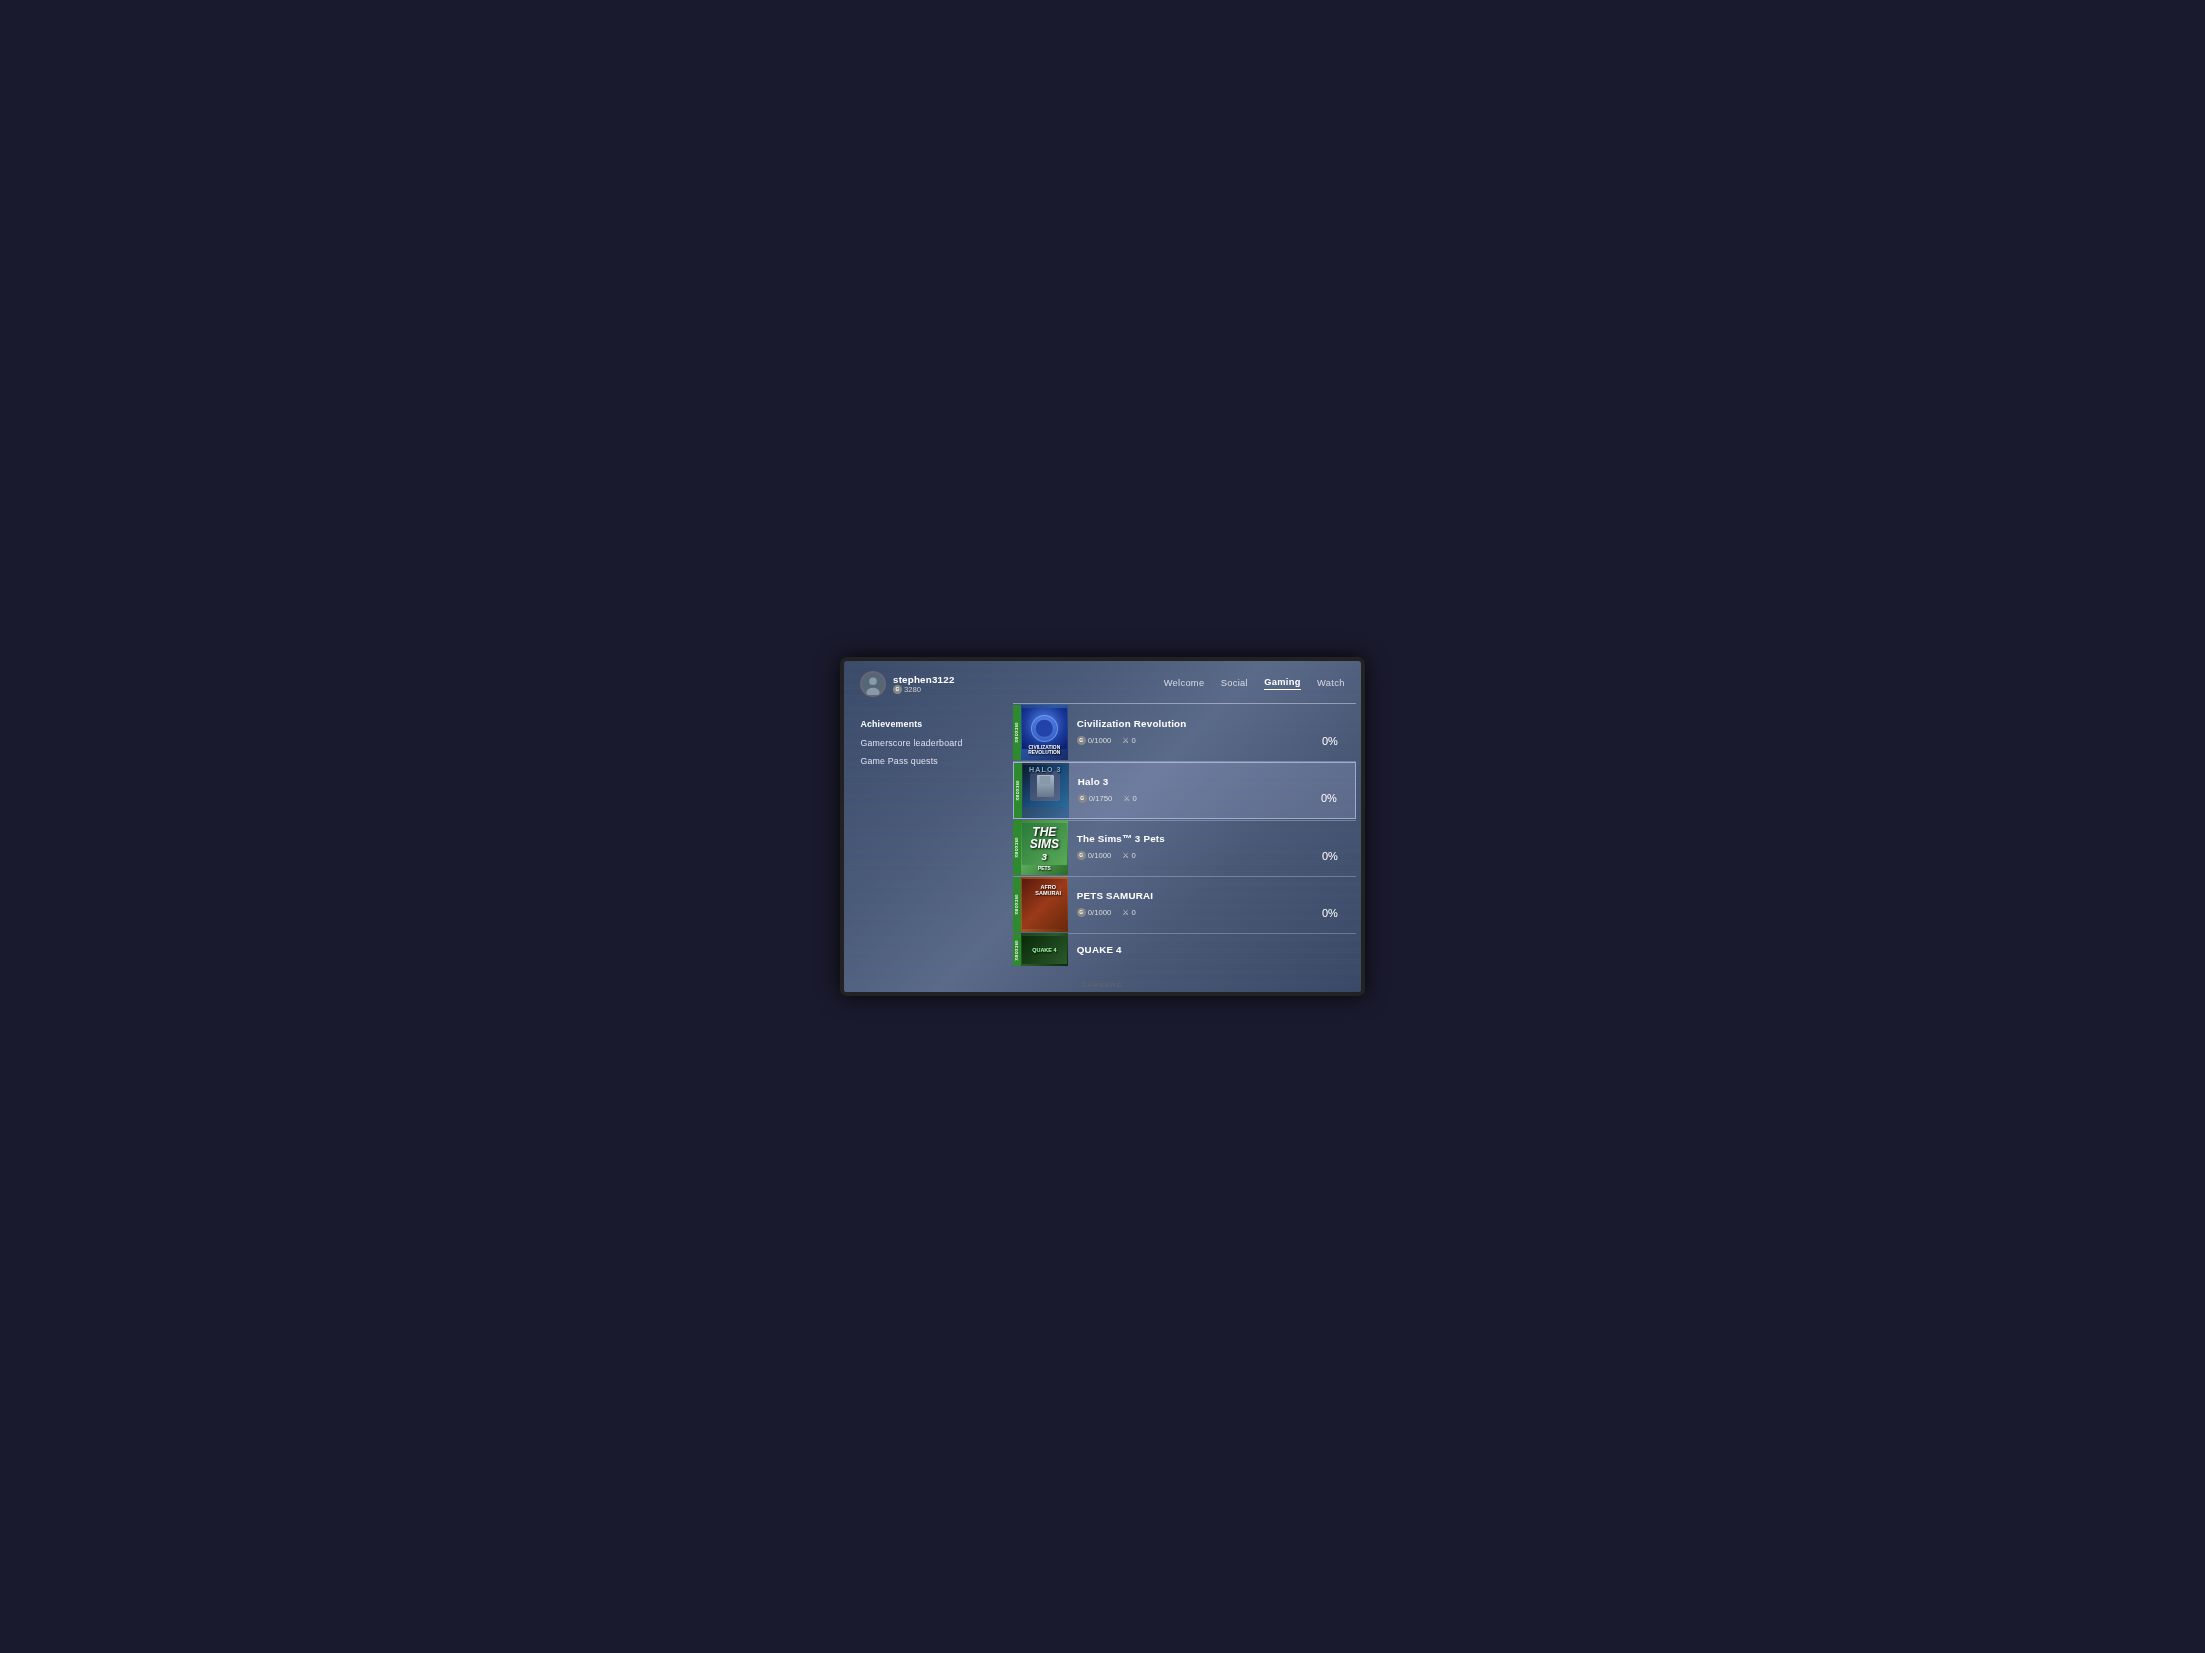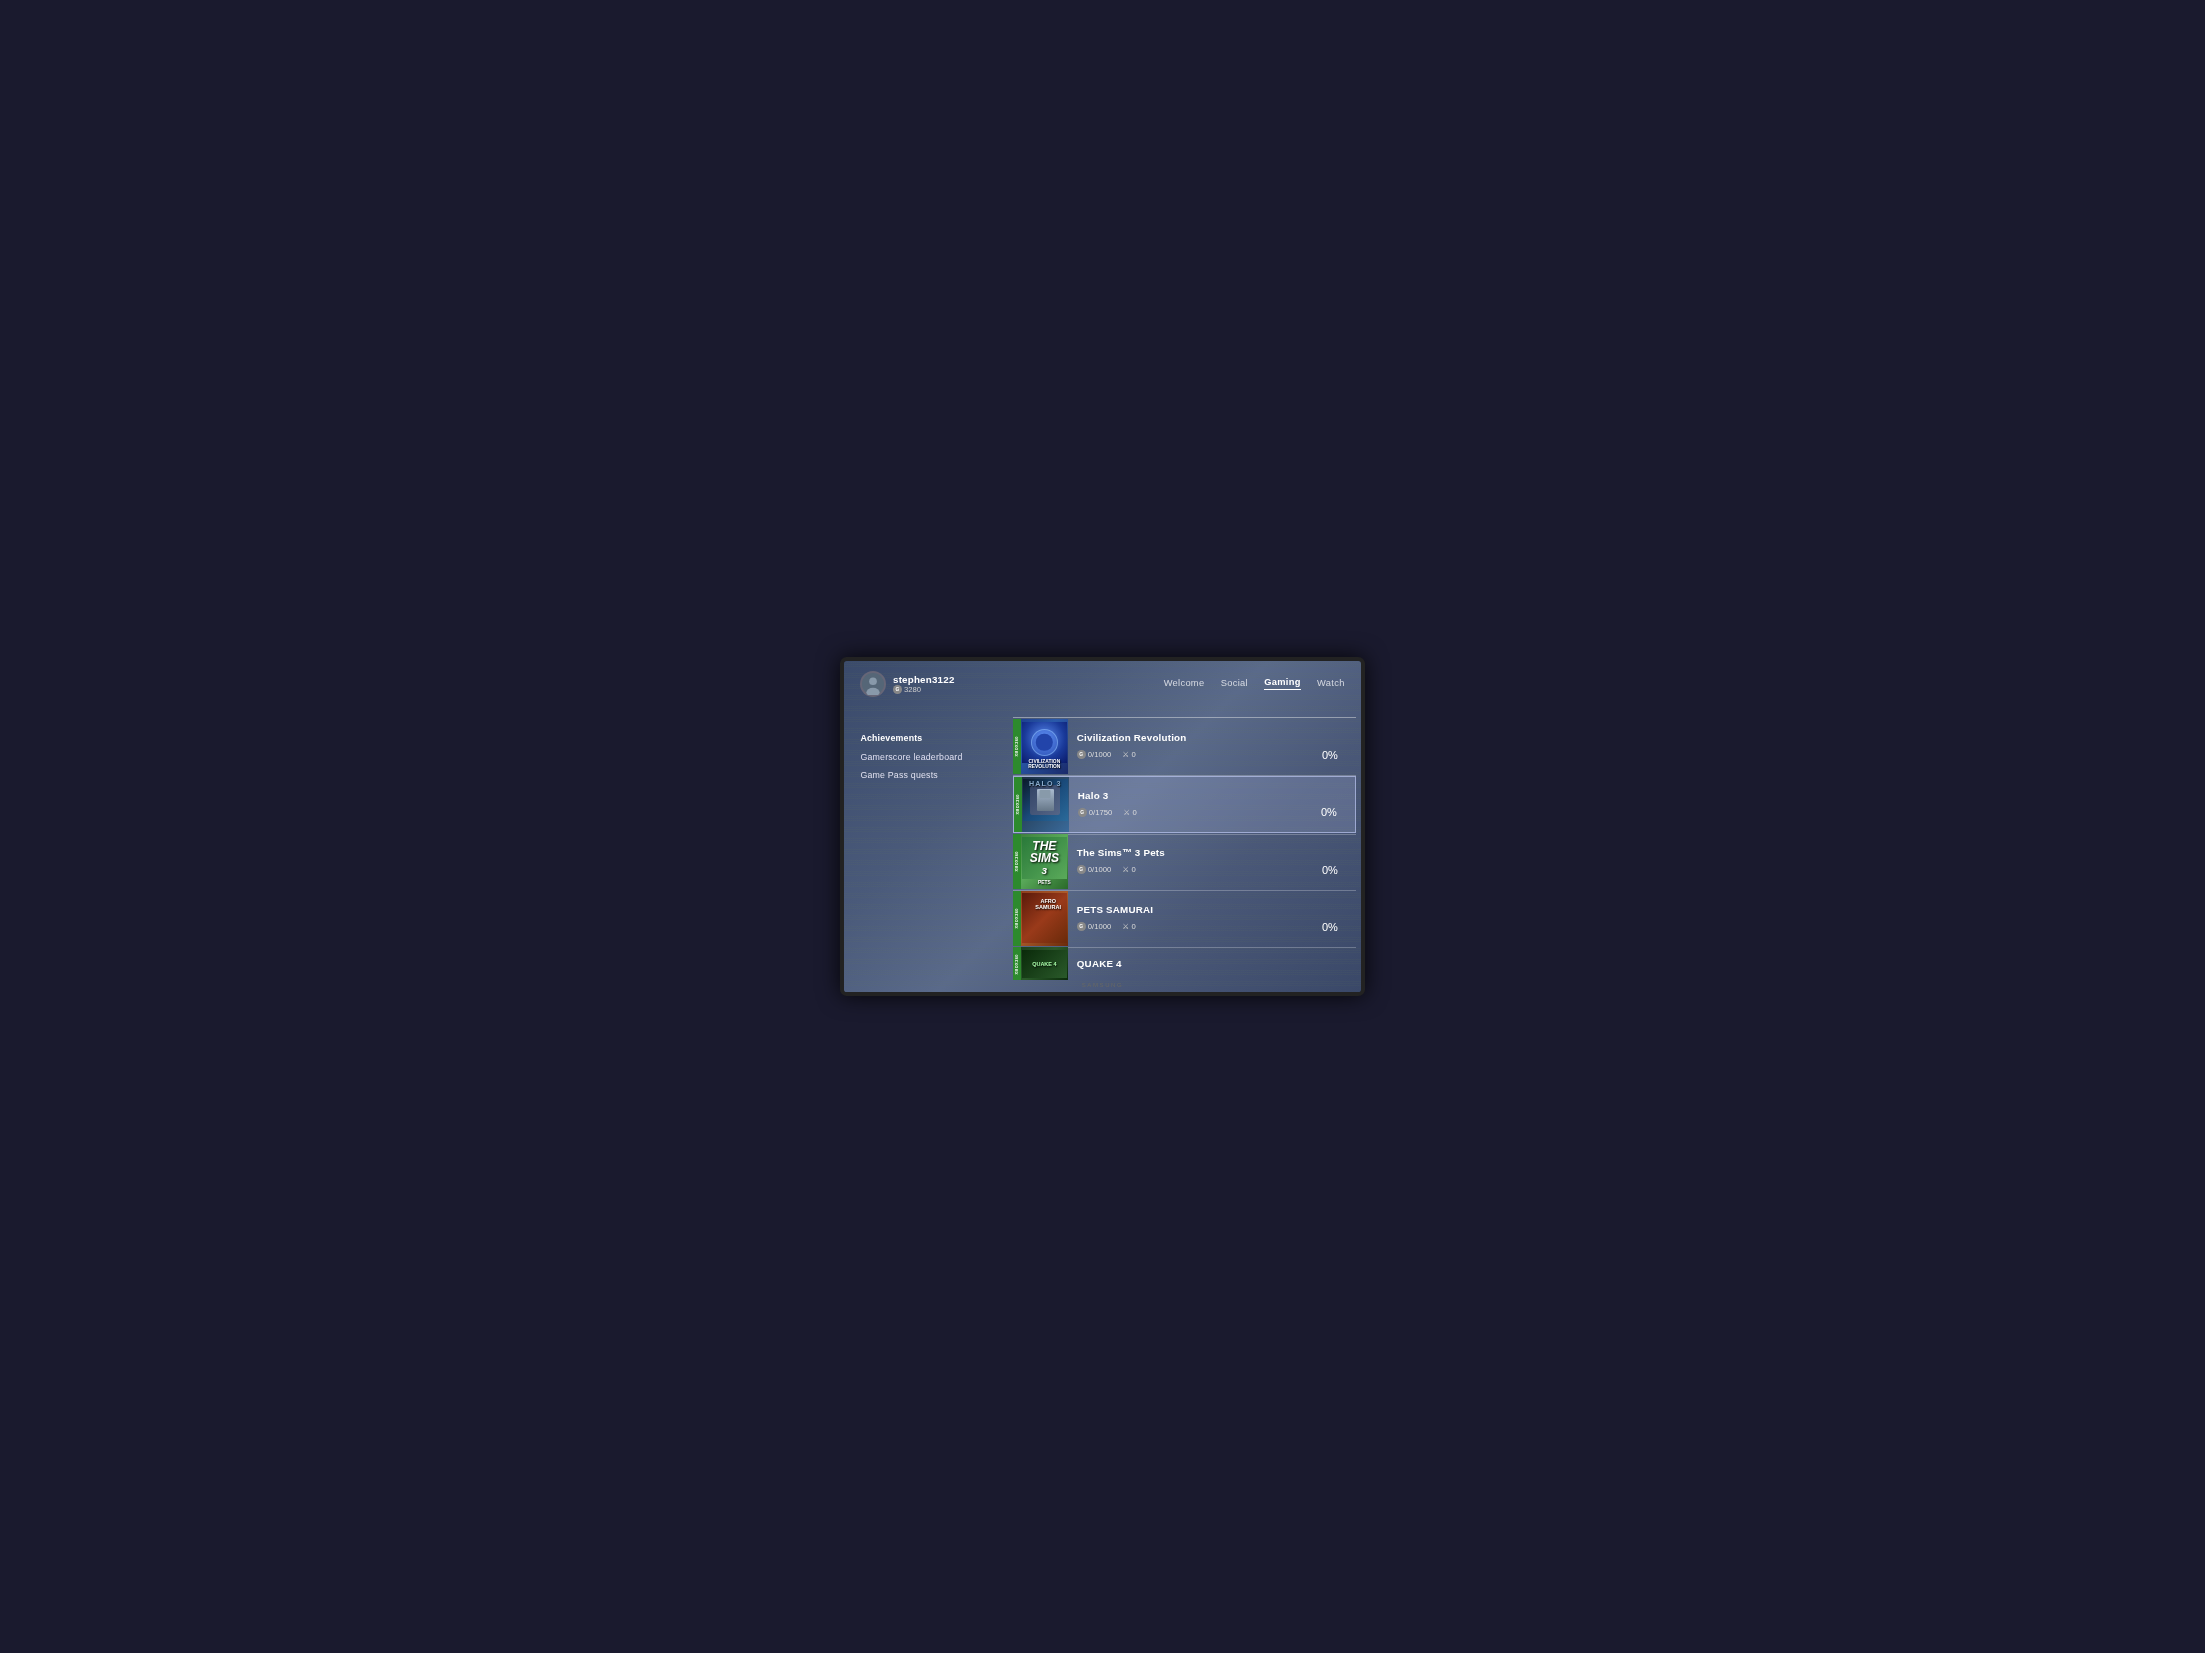--- a/index.html
+++ b/index.html
@@ -48,21 +48,20 @@
       z-index: 1;
     }
 
     .screen-content {
       position: relative;
       z-index: 2;
       width: 100%;
       height: 100%;
       display: flex;
       flex-direction: column;
-      gap: 14px;
     }
 
     
     .top-bar {
       display: flex;
       align-items: center;
       padding: 9.8px 16.4px 6.6px 16.4px;
       justify-content: space-between;
     }
 

